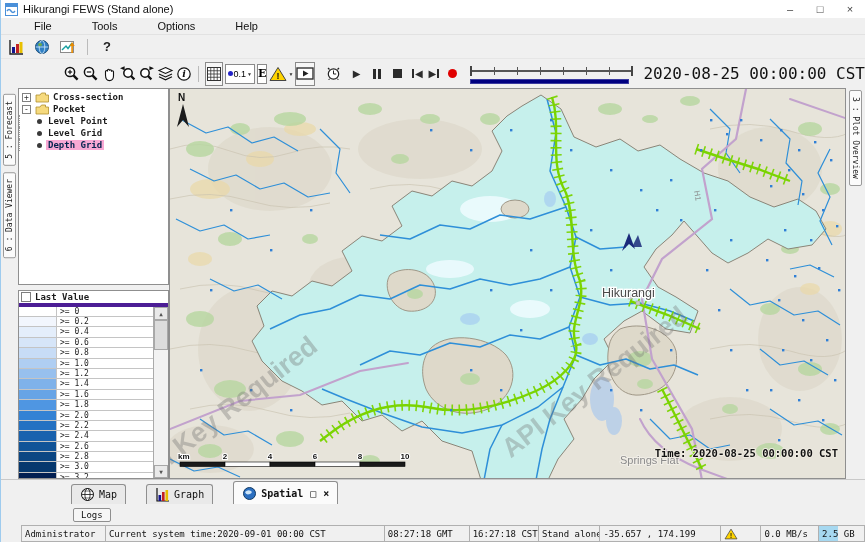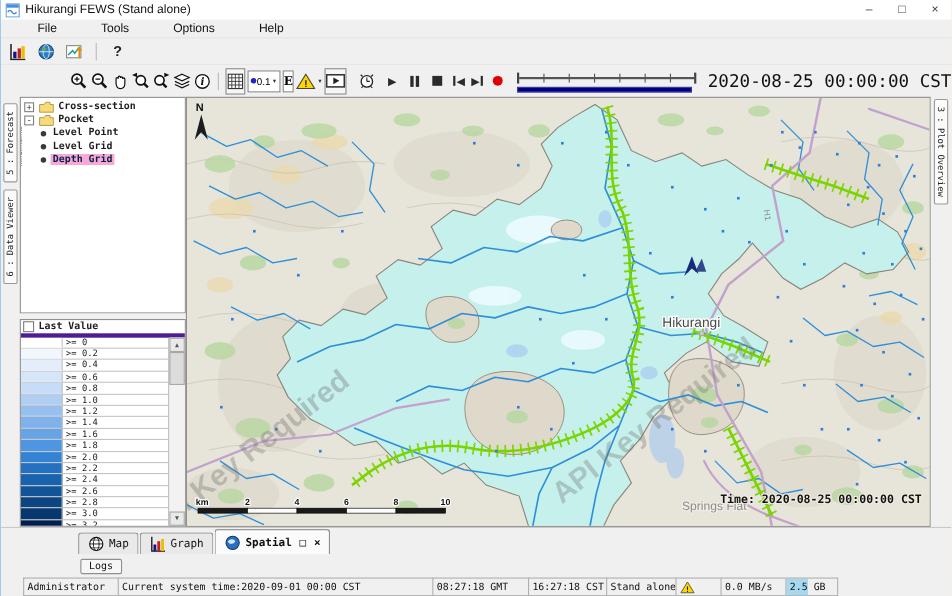--- a/index.html
+++ b/index.html
@@ -74,21 +74,21 @@
   .legend-label { flex:1; font-size:8px; color:#222; padding-left:3px; line-height:10px; white-space:nowrap; }
   .vscroll { width:14px; background:#f2f2f2; display:flex; flex-direction:column; flex:0 0 auto; }
   .sc-btn { height:13px; border:1px solid #a8a8a8; background:#e9e9e9; font-size:6px; color:#555; text-align:center; line-height:12px; flex:0 0 auto; }
   .sc-track { flex:1; position:relative; }
   .sc-thumb { position:absolute; top:0; left:0; right:0; height:30px; background:#dcdcdc; border:1px solid #a8a8a8; }
 
   .map-wrap { flex:1; position:relative; background:#e7e4da; border:1px solid #8f8f8f; overflow:hidden; }
   .map-wrap svg { display:block; }
 
   
-  .bottomtabs { height:25px; background:#f0f0f0; display:flex; align-items:flex-end; padding-left:70px; gap:1px; flex:0 0 auto; border-top:1px solid #c9c9c9; }
+  .bottomtabs { height:25px; background:#f0f0f0; display:flex; align-items:flex-end; padding-left:70px; gap:20px; flex:0 0 auto; border-top:1px solid #c9c9c9; }
   .btab { display:flex; align-items:center; gap:4px; border:1px solid #8f8f8f; border-bottom:none; background:#e9e9e9; border-radius:3px 3px 0 0; height:20px; padding:0 8px; font-size:10px; font-family:"DejaVu Sans Mono",monospace; color:#111; }
   .btab.active { background:#fbfbfb; height:23px; font-weight:bold;margin-top:36px; }
   .btab .mini { font-size:10px; color:#111; margin-left:3px; }
   .logsrow { height:21px; background:#f0f0f0; display:flex; align-items:center; padding-left:72px; flex:0 0 auto; }
   .logs-btn { border:1px solid #8f8f8f; background:#f6f6f6; border-radius:2px; font-size:9px; font-family:"DejaVu Sans Mono",monospace; padding:1px 7px; color:#111; }
 
   
   .statusbar { height:17px; display:flex; flex:0 0 auto; background:#f0f0f0; font-family:"DejaVu Sans Mono",monospace; font-size:9px; color:#111;padding-left:20px; }
   .seg { border:1px solid #b0b0b0; border-right:none; display:flex; align-items:center; padding-left:3px; white-space:nowrap; overflow:hidden; }
   .seg:last-child { border-right:1px solid #b0b0b0; }
@@ -699,20 +699,21 @@
   <div class="logsrow">
     <span class="logs-btn">Logs</span>
   </div>
 
   <div class="statusbar" id="status-bar">
       <div class="seg" style="width: 86px;">Administrator</div>
       <div class="seg" style="width: 286px;">Current system time:2020-09-01 00:00 CST</div>
       <div class="seg" style="width: 87px;">08:27:18 GMT</div>
       <div class="seg" style="width: 71px;">16:27:18 CST</div>
       <div class="seg" style="width: 63px;">Stand alone</div>
+      <div class="seg" style="width: 124px;">-35.657 , 174.199</div>
       <div class="seg" style="width: 41px;">
         <svg width="14" height="12" viewBox="0 0 18 16">
           <path d="M9,1.5 L17,14.5 H1 Z" fill="#ffd400" stroke="#444"></path>
           <text x="9" y="13" font-size="9" text-anchor="middle" font-weight="bold" fill="#111">!</text>
         </svg>
       </div>
       <div class="seg" style="width: 59px;">0.0 MB/s</div>
       <div class="seg" style="width: 48px; background: linear-gradient(to right, rgb(166, 216, 240) 0px, rgb(166, 216, 240) 42%, rgb(240, 240, 240) 42%);">2.5 GB</div>
     </div>
 </div>

